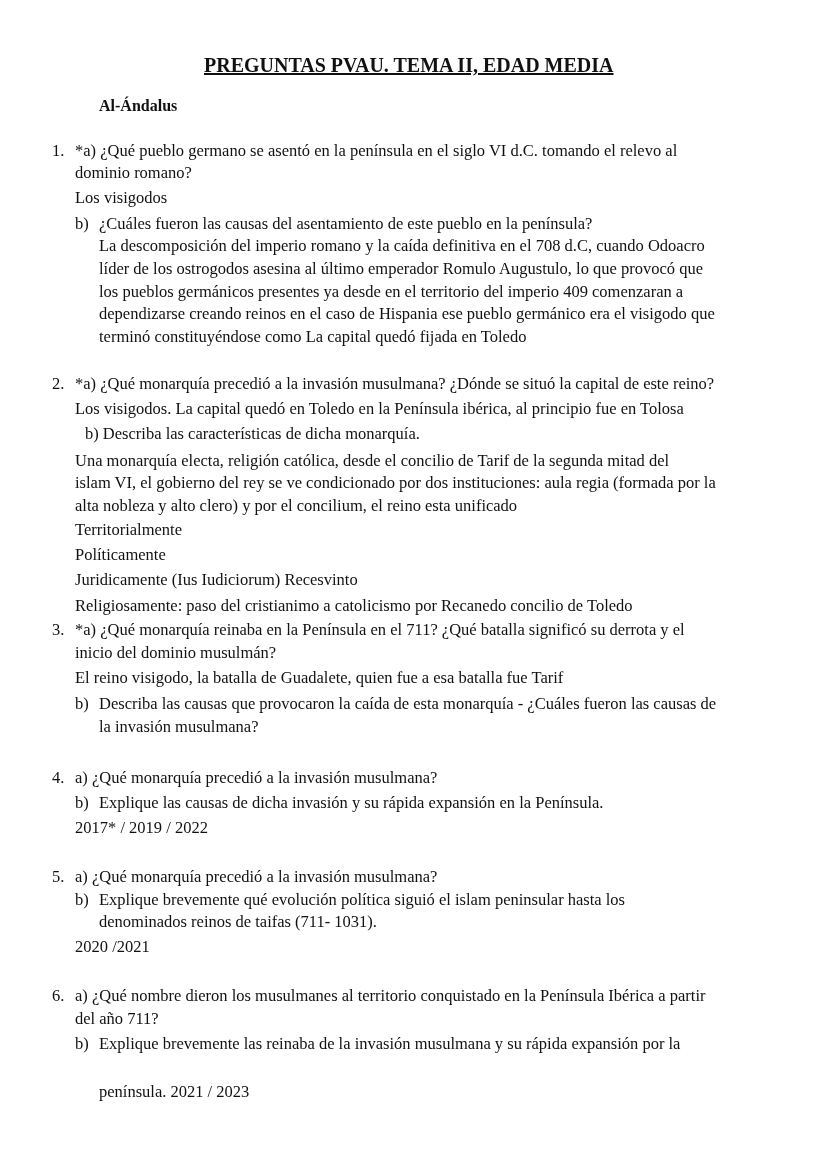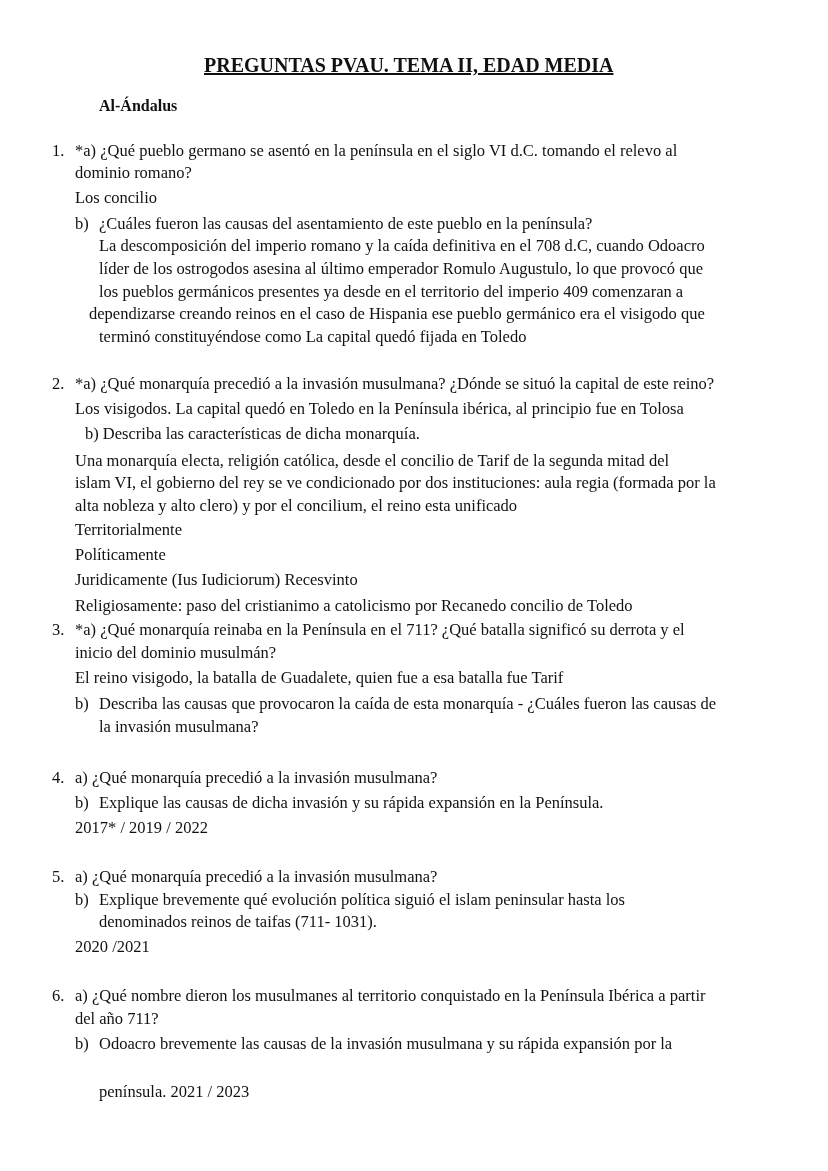--- a/index.html
+++ b/index.html
@@ -21,27 +21,27 @@
 <body>
 
 <div>
   <div class="ln title">PREGUNTAS PVAU. TEMA II, EDAD MEDIA</div>
   <div class="ln section">Al-Ándalus</div>
 
   <div>
     <div class="num" style="left:52px;top:141px">1.</div>
     <div class="ln" style="left:75px;top:141px">*a) ¿Qué pueblo germano se asentó en la península en el siglo VI d.C. tomando el relevo al</div>
     <div class="ln" style="left:75px;top:163px">dominio romano?</div>
-    <div class="ln" style="left:75px;top:188px">Los concilio</div>
+    <div class="ln" style="left:75px;top:188px">Los visigodos</div>
     <div class="ln" style="left:75px;top:214px">b)</div>
     <div class="ln" style="left:99px;top:214px">¿Cuáles fueron las causas del asentamiento de este pueblo en la península?</div>
     <div class="ln" style="left:99px;top:236px">La descomposición del imperio romano y la caída definitiva en el 708 d.C, cuando Odoacro</div>
     <div class="ln" style="left:99px;top:259px">líder de los ostrogodos asesina al último emperador Romulo Augustulo, lo que provocó que</div>
     <div class="ln" style="left:99px;top:282px">los pueblos germánicos presentes ya desde en el territorio del imperio 409 comenzaran a</div>
-    <div class="ln" style="left:89px;top:304px">dependizarse creando reinos en el caso de Hispania ese pueblo germánico era el visigodo que</div>
+    <div class="ln" style="left:99px;top:304px">dependizarse creando reinos en el caso de Hispania ese pueblo germánico era el visigodo que</div>
     <div class="ln" style="left:99px;top:327px">terminó constituyéndose como La capital quedó fijada en Toledo</div>
   </div>
 
   <div>
     <div class="num" style="left:52px;top:374px">2.</div>
     <div class="ln" style="left:75px;top:374px">*a) ¿Qué monarquía precedió a la invasión musulmana? ¿Dónde se situó la capital de este reino?</div>
     <div class="ln" style="left:75px;top:399px">Los visigodos. La capital quedó en Toledo en la Península ibérica, al principio fue en Tolosa</div>
     <div class="ln" style="left:85px;top:424px">b) Describa las características de dicha monarquía.</div>
     <div class="ln" style="left:75px;top:451px"> Una monarquía electa, religión católica, desde el concilio de Tarif de la segunda mitad del</div>
     <div class="ln" style="left:75px;top:473px">islam VI, el gobierno del rey se ve condicionado por dos instituciones: aula regia (formada por la</div>
@@ -77,16 +77,16 @@
     <div class="ln" style="left:99px;top:890px">Explique brevemente qué evolución política siguió el islam peninsular hasta los</div>
     <div class="ln" style="left:99px;top:912px">denominados reinos de taifas (711- 1031).</div>
     <div class="ln" style="left:75px;top:937px">2020 /2021</div>
   </div>
 
   <div>
     <div class="num" style="left:52px;top:986px">6.</div>
     <div class="ln" style="left:75px;top:986px">a) ¿Qué nombre dieron los musulmanes al territorio conquistado en la Península Ibérica a partir</div>
     <div class="ln" style="left:75px;top:1009px">del año 711?</div>
     <div class="ln" style="left:75px;top:1034px">b)</div>
-    <div class="ln" style="left:99px;top:1034px">Odoacro brevemente las causas de la invasión musulmana y su rápida expansión por la</div>
+    <div class="ln" style="left:99px;top:1034px">Explique brevemente las reinaba de la invasión musulmana y su rápida expansión por la</div>
     <div class="ln" style="left:99px;top:1082px">península.  2021 / 2023</div>
   </div>
 </div>
 
 </body></html>

